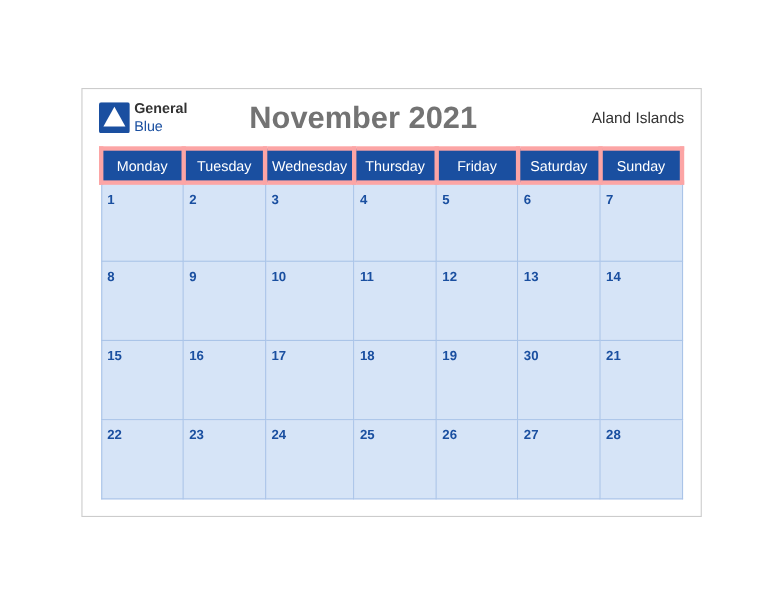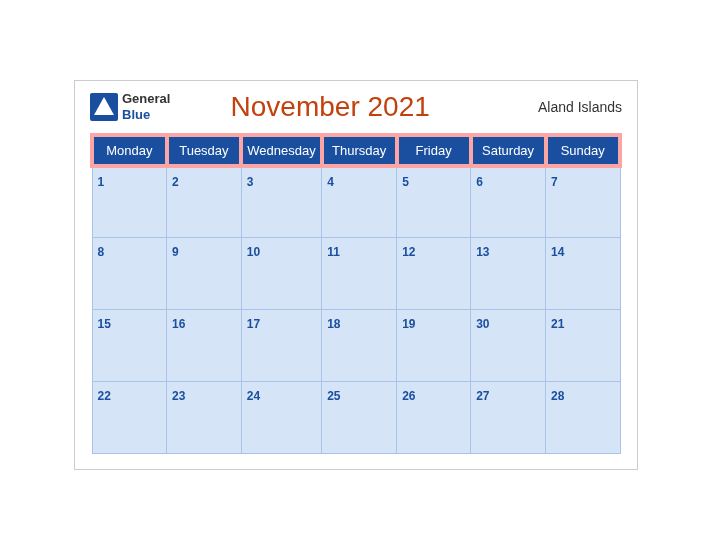--- a/index.html
+++ b/index.html
@@ -33,31 +33,31 @@
       font-size: 13px;
       line-height: 1.2;
     }
     .logo-general {
       color: #333;
       font-weight: bold;
       font-size: 13px;
     }
     .logo-blue {
       color: #1a4fa0;
-      font-weight: bold;
+      font-weight: normal;
       font-size: 13px;
     }
     .logo-icon {
       width: 28px;
       height: 28px;
     }
     .calendar-title {
       font-size: 28px;
-      color: #c2410c;
-      font-weight: normal;
+      color: #737373;
+      font-weight: bold;
       text-align: center;
     }
     .calendar-region {
       font-size: 14px;
       color: #333;
       text-align: left;
       margin-left: 48px;
     }
     .calendar-table {
       width: 100%;

